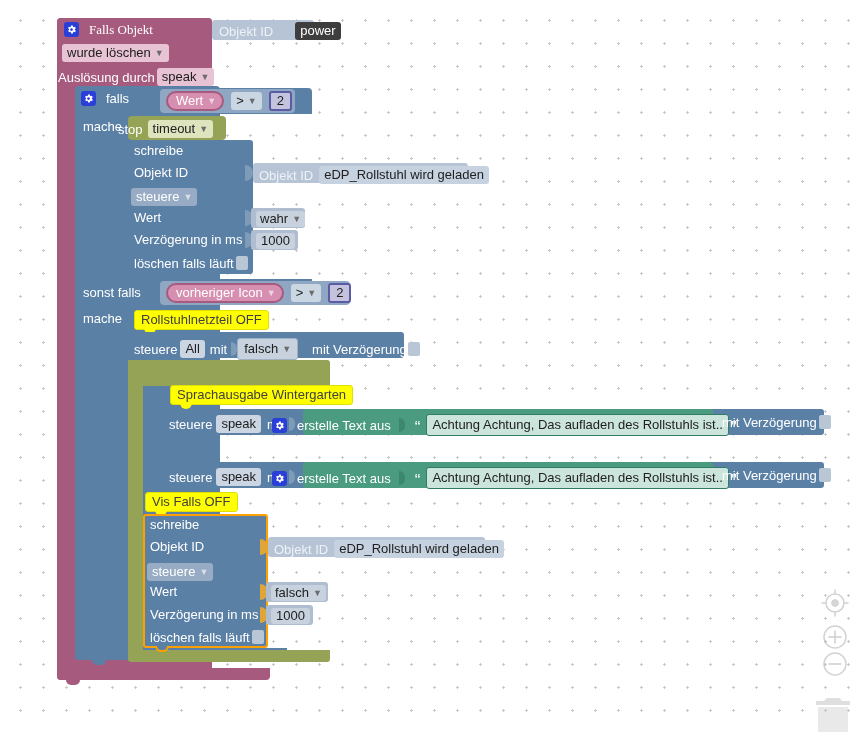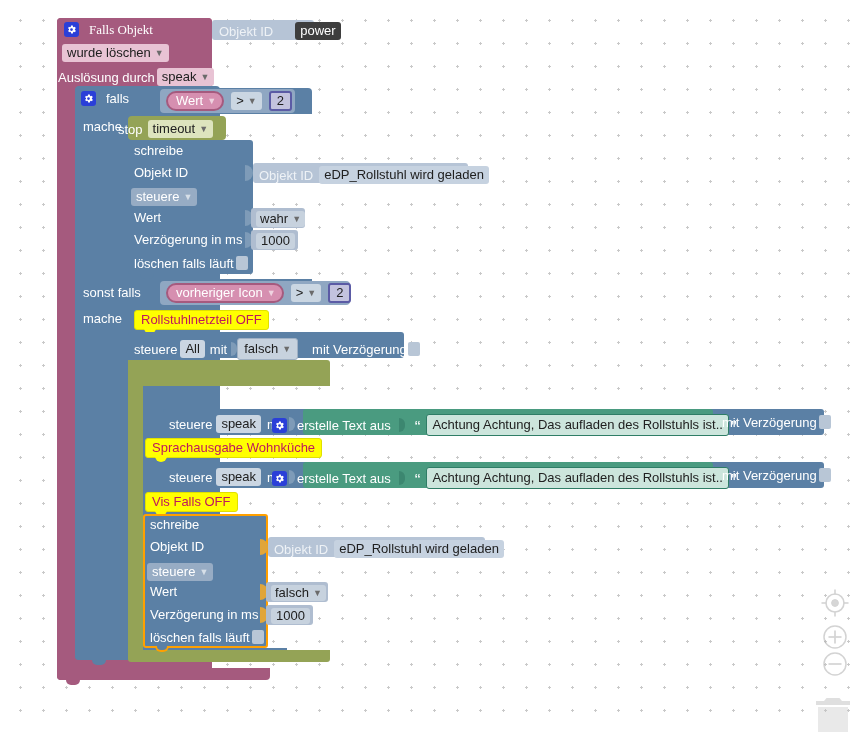--- a/index.html
+++ b/index.html
@@ -41,21 +41,21 @@
   .f-steel{background:#D3DCE6;}
   .f-olive{background:#DDE4BE;}
   .f-teal {background:#CCE5DC;}
   .f-lightblue{background:#CBD6E2;}
   .f-dark {background:#3E3E3E;color:#ffffff;}
   .caret{display:inline-block;margin-left:4px;color:#ffffff9c;font-size:9px;vertical-align:middle;}
   .caret-d{color:#6b6b6b;}
 
   
   .ylabel{
-    position:absolute;background:#FFFF00;color:#be185d;
+    position:absolute;background:#FFFF00;color:#404040;
     padding:2px 6px 3px 6px;border-radius:3px;white-space:nowrap;
     border:1px solid #E0E000;line-height:1;
   }
   .ylabel:after{
     content:"";position:absolute;left:9px;bottom:-5px;width:12px;height:6px;
     background:#FFFF00;border-radius:0 0 6px 6px;
   }
 
   
   .gear{
@@ -230,20 +230,21 @@
       <span>falsch</span><span class="caret caret-d">▼</span>
     </span>
     <span class="lbl" style="margin-left:14px;">mit Verzögerung</span>
     <span class="cbox" style="margin-left:1px;"></span>
   </div>
 
   <div class="blk olive" style="left:128px;top:360px;width:202px;height:26px;border-radius:3px 3px 0 0;"></div>
   <div class="blk olive" style="left:128px;top:360px;width:15px;height:290px;"></div>
   <div class="blk olive" style="left:128px;top:650px;width:202px;height:12px;border-radius:0 0 3px 3px;"></div>
 
+  <div class="ylabel" style="left:170px;top:385px;">Sprachausgabe Wintergarten</div>
 
   <div class="blk steel" style="left:163px;top:409px;width:661px;height:26px;border-radius:3px;"></div>
   <div class="blk steel" style="left:175px;top:435px;width:14px;height:5px;border-radius:0 0 7px 7px;"></div>
   <div class="row" style="left:169px;top:415px;">
     <span class="lbl">steuere</span>
     <span class="field" style="margin-left:4px;background:#CBD6E2;">speak</span>
     <span class="lbl" style="margin-left:6px;">mit</span>
     <span class="notch" style="position:relative;display:inline-block;width:6px;height:14px;background:#7E9BB8;border-radius:0 7px 7px 0;margin-left:5px;"></span>
   </div>
   <div class="blk teal" style="left:303px;top:409px;width:410px;height:26px;border-radius:3px;"></div>
@@ -257,21 +258,20 @@
     <span class="notch" style="position:relative;display:inline-block;width:6px;height:14px;background:#3C8770;border-radius:0 7px 7px 0;margin-left:8px;"></span>
     <span class="lbl" style="margin-left:10px;font-size:17px;position:relative;top:2px;">“</span>
     <span class="field f-teal" style="margin-left:6px;padding:3px 5px 4px 5px;border:1px solid #2F7D66;">Achtung Achtung, Das aufladen des Rollstuhls ist..</span>
     <span class="lbl" style="margin-left:2px;font-size:17px;position:relative;top:2px;">”</span>
   </div>
   <div class="row" style="left:722px;top:415px;">
     <span class="lbl">mit Verzögerung</span>
     <span class="cbox" style="margin-left:2px;"></span>
   </div>
 
-  <div class="ylabel" style="left:145px;top:438px;">Sprachausgabe Wohnküche</div>
 
   <div class="blk steel" style="left:163px;top:462px;width:661px;height:26px;border-radius:3px;"></div>
   <div class="blk steel" style="left:175px;top:488px;width:14px;height:5px;border-radius:0 0 7px 7px;"></div>
   <div class="row" style="left:169px;top:468px;">
     <span class="lbl">steuere</span>
     <span class="field" style="margin-left:4px;background:#CBD6E2;">speak</span>
     <span class="lbl" style="margin-left:6px;">mit</span>
     <span class="notch" style="position:relative;display:inline-block;width:6px;height:14px;background:#7E9BB8;border-radius:0 7px 7px 0;margin-left:5px;"></span>
   </div>
   <div class="blk teal" style="left:303px;top:462px;width:410px;height:26px;border-radius:3px;"></div>

